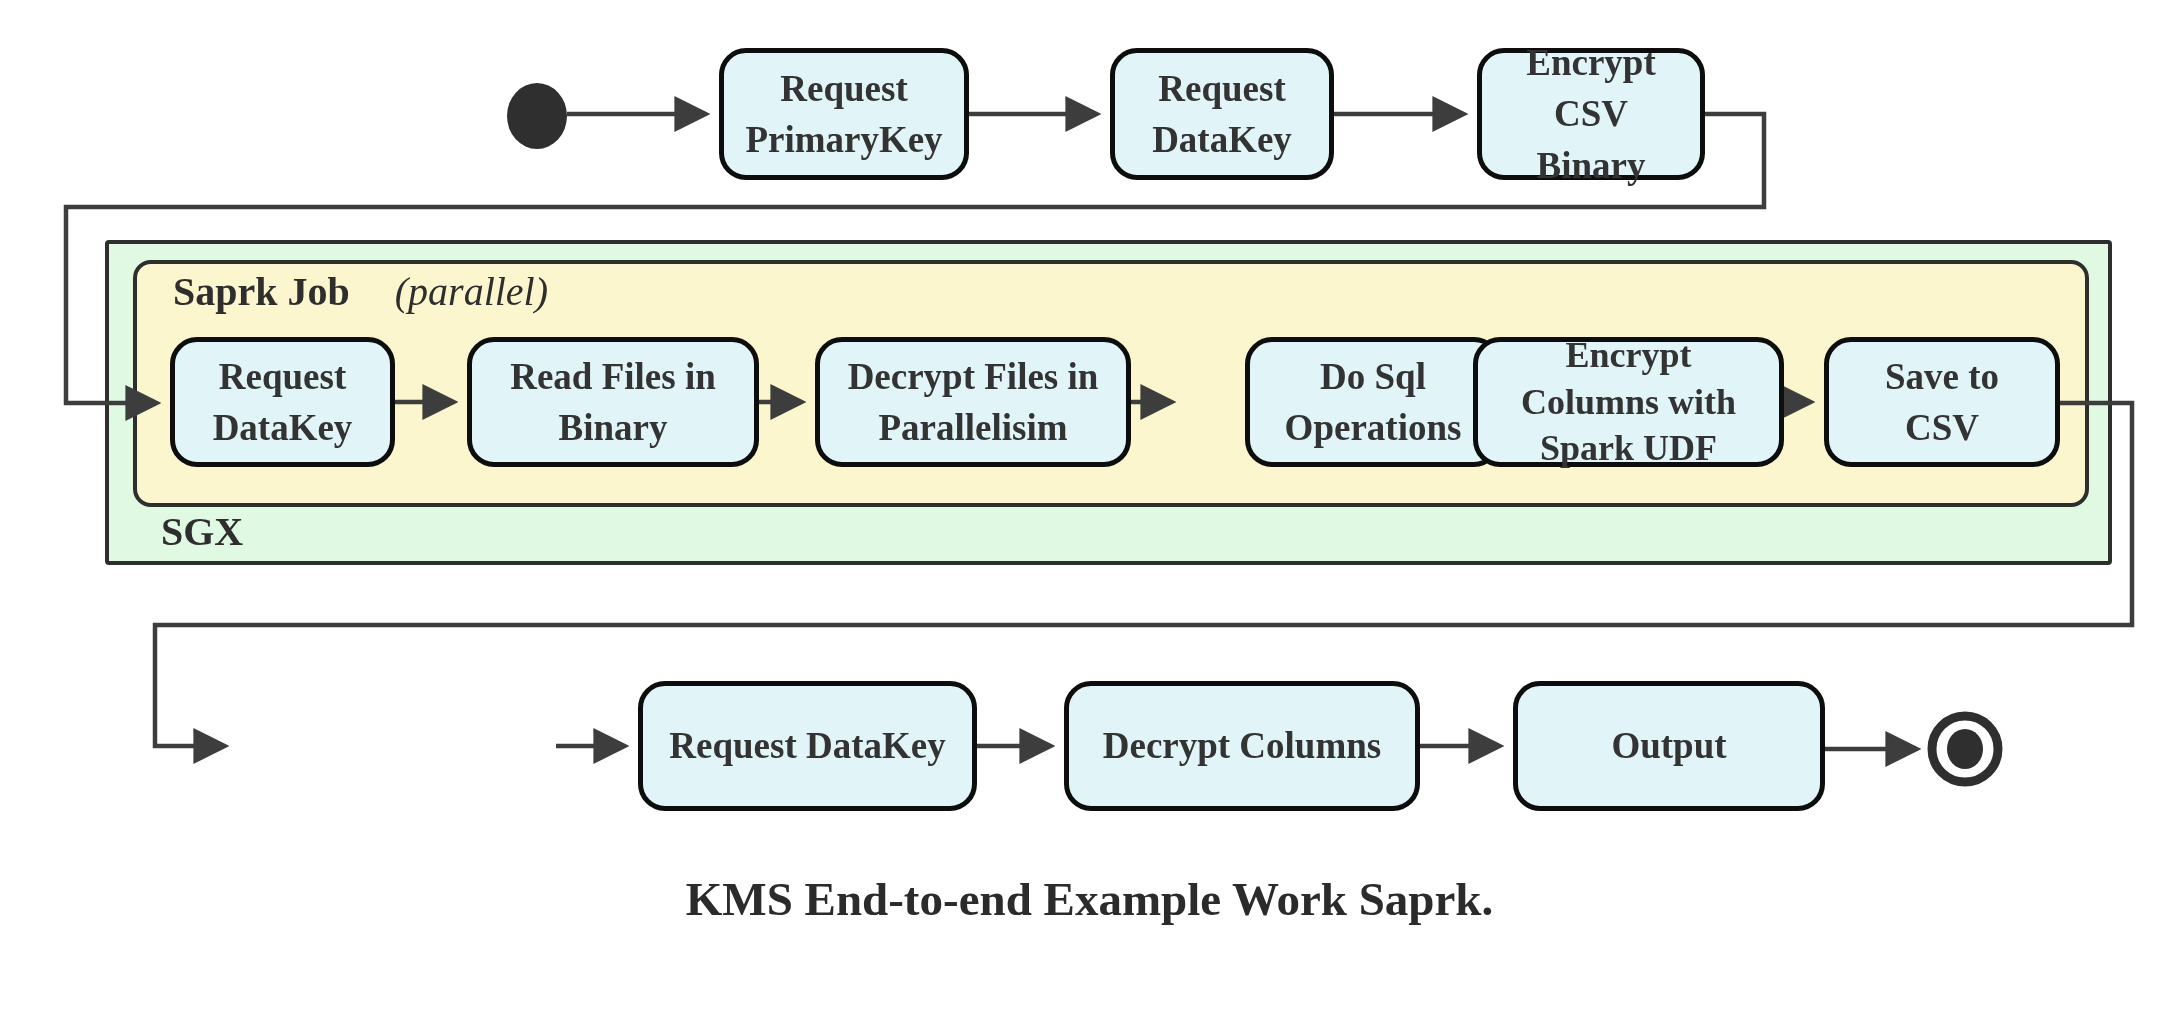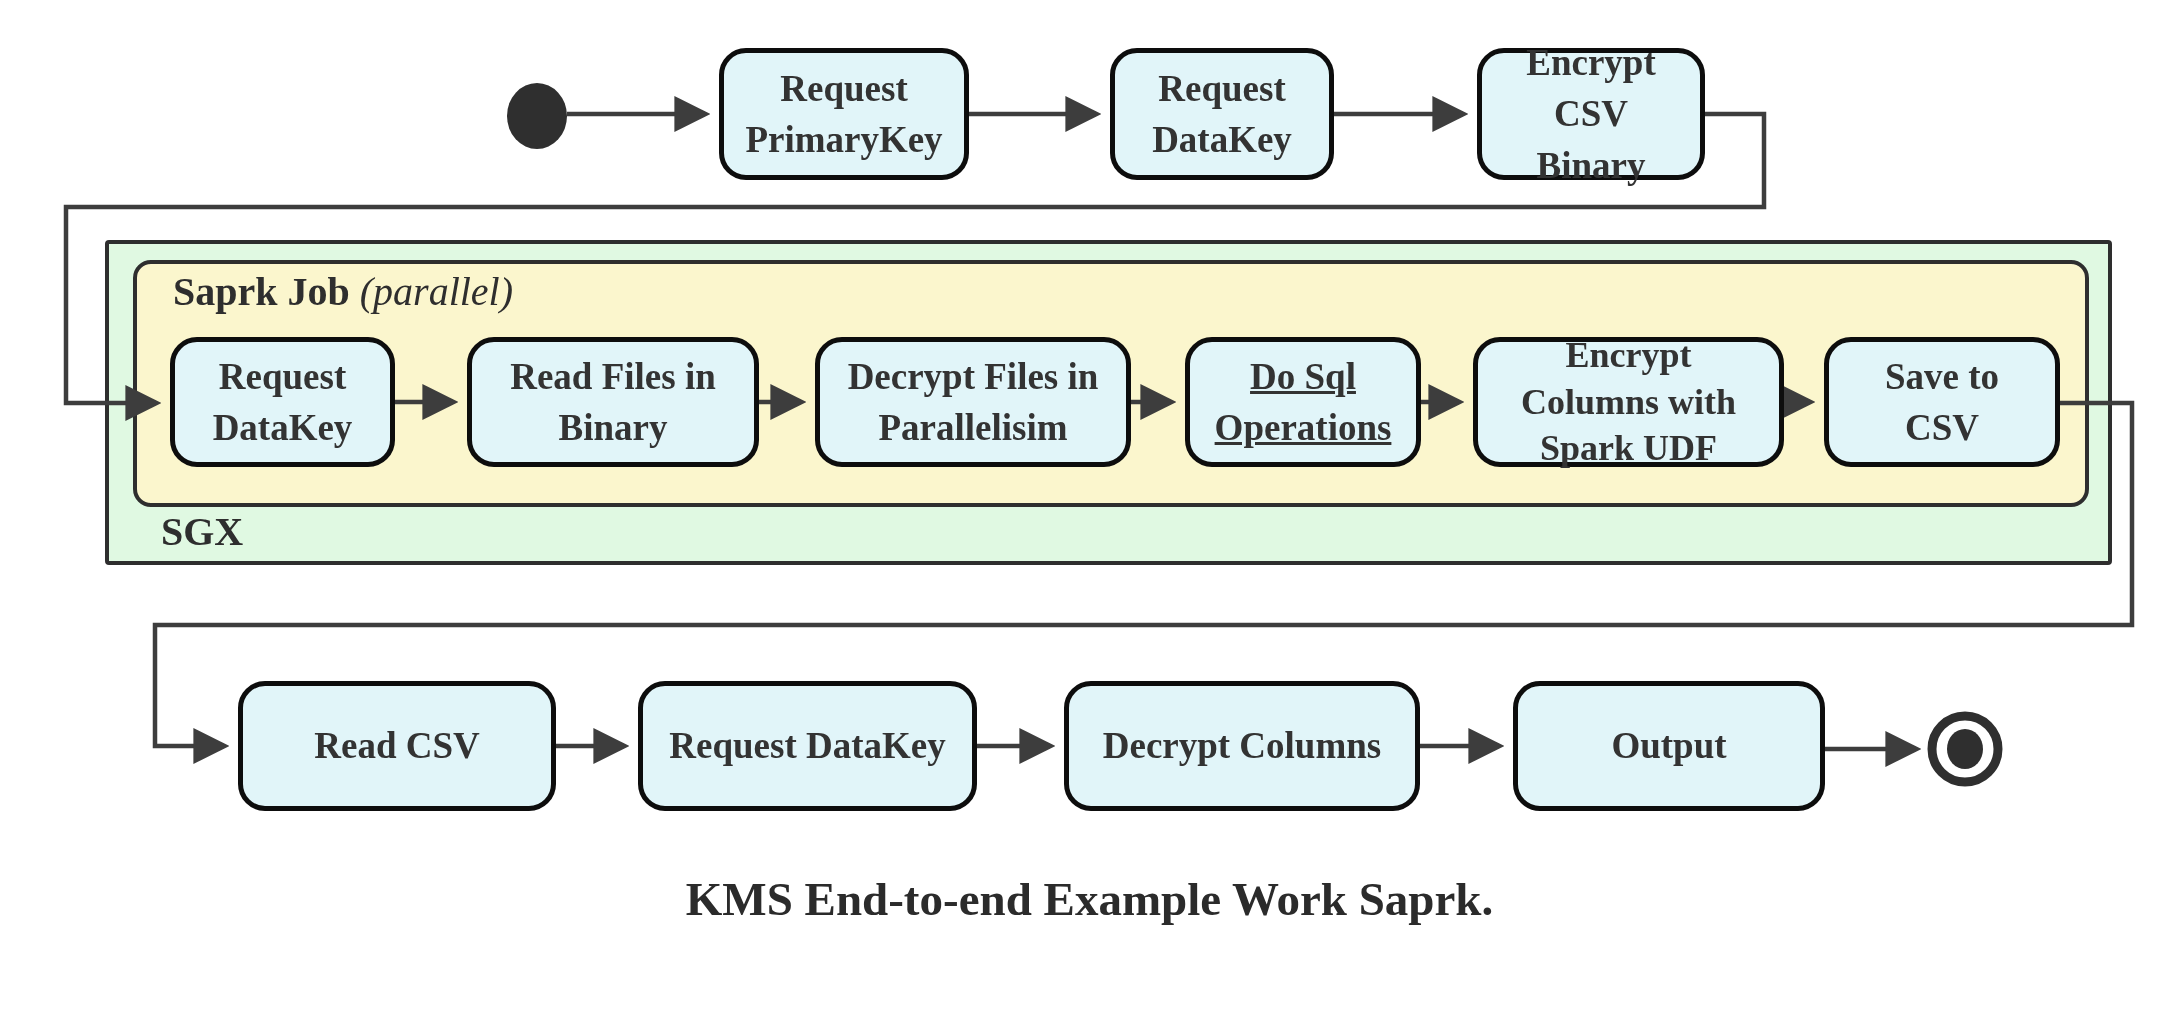--- a/index.html
+++ b/index.html
@@ -25,21 +25,21 @@
     color:#333333;
     padding:2px 16px;
   }
   .container-label{
     position:absolute;
     font-weight:bold;
     font-size:40px;
     color:#2e2e2e;
     white-space:nowrap;
   }
-  .container-label .paren{font-weight:normal;font-style:italic;}
+  .container-label .paren{font-weight:normal;font-style:italic;margin-left:35px;}
   .caption{
     position:absolute;
     left:0;top:872px;width:2179px;
     text-align:center;
     font-weight:bold;
     font-size:47px;
     color:#2b2b2b;
   }
 </style>
 </head>
@@ -89,23 +89,22 @@
   </div>
   <div class="container-label" style="left:161px;top:508px;">SGX</div>
 
   <div class="node" style="left:719px;top:48px;width:250px;height:132px;">Request PrimaryKey</div>
   <div class="node" style="left:1110px;top:48px;width:224px;height:132px;">Request DataKey</div>
   <div class="node" style="left:1477px;top:48px;width:228px;height:132px;">Encrypt CSV Binary</div>
 
   <div class="node" style="left:170px;top:337px;width:225px;height:130px;">Request DataKey</div>
   <div class="node" style="left:467px;top:337px;width:292px;height:130px;">Read Files in Binary</div>
   <div class="node" style="left:815px;top:337px;width:316px;height:130px;">Decrypt Files in Parallelisim</div>
-  <div class="node" style="left:1185px;top:337px;width:236px;height:130px;text-decoration:underline;">Do Sql Operations</div>
+  <div class="node" style="left:1245px;top:337px;width:256px;height:130px;">Do Sql Operations</div>
   <div class="node" style="left:1473px;top:337px;width:311px;height:130px;font-size:36px;line-height:1.3;text-align:center;">Encrypt Columns with Spark UDF</div>
   <div class="node" style="left:1824px;top:337px;width:236px;height:130px;">Save to CSV</div>
 
-  <div class="node" style="left:238px;top:681px;width:318px;height:130px;">Read CSV</div>
   <div class="node" style="left:638px;top:681px;width:339px;height:130px;">Request DataKey</div>
   <div class="node" style="left:1064px;top:681px;width:356px;height:130px;">Decrypt Columns</div>
   <div class="node" style="left:1513px;top:681px;width:312px;height:130px;text-align:center;">Output</div>
 
   <div class="caption">KMS End-to-end Example Work Saprk.</div>
 </div>
 
 </body></html>

